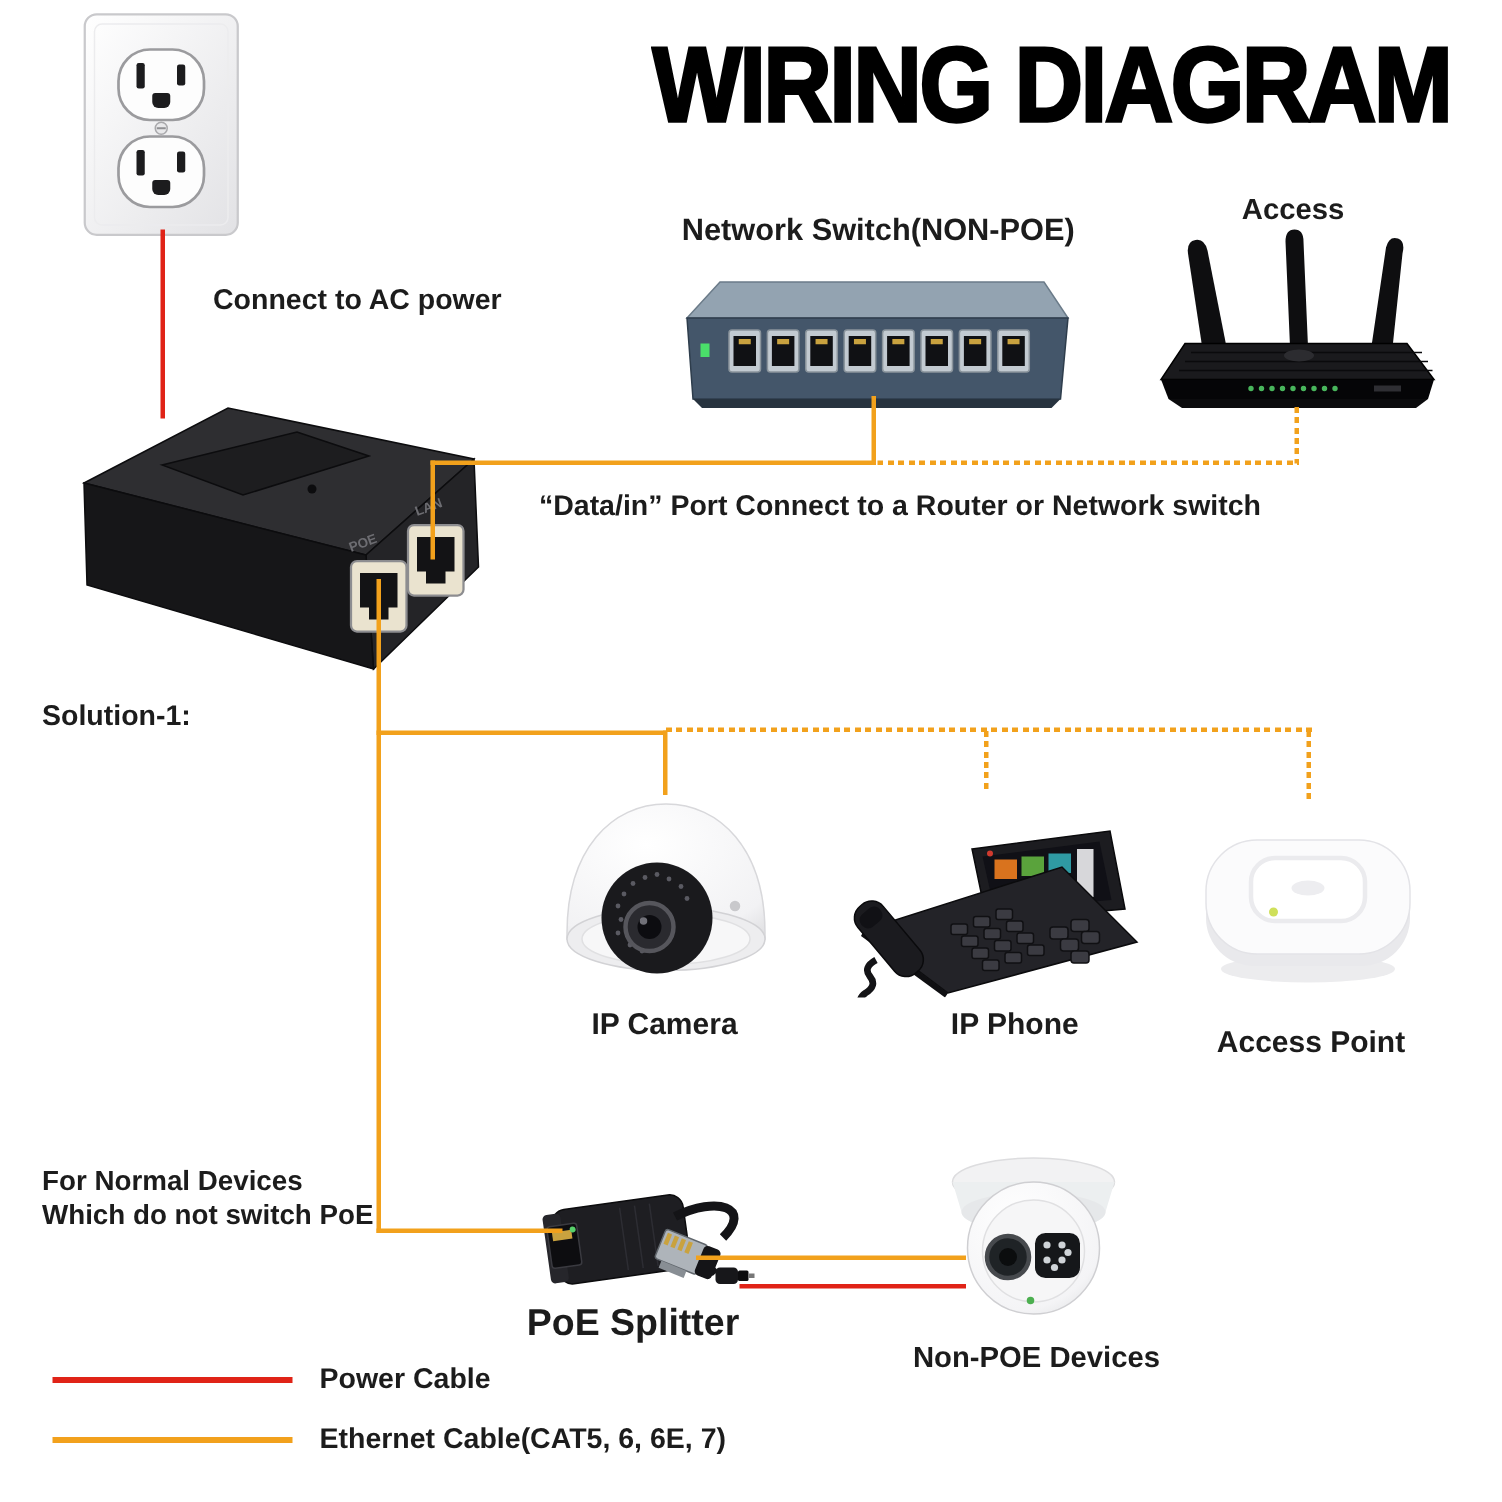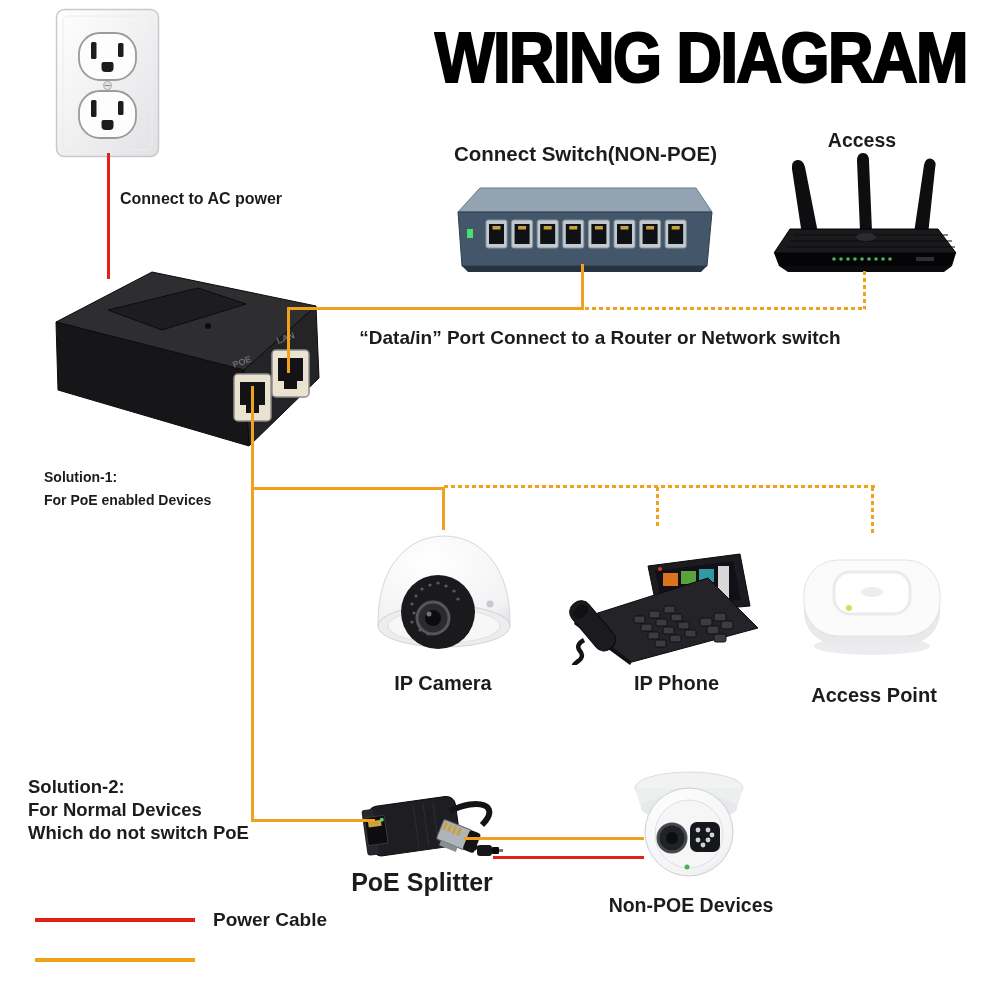--- a/index.html
+++ b/index.html
@@ -289,39 +289,38 @@
   <div class="cable eth" style="left:442px;top:487px;width:3px;height:43px"></div>
   <div class="cable eth-dash-h" style="left:444px;top:485px;width:431px;height:3px"></div>
   <div class="cable eth-dash-v" style="left:656px;top:487px;width:3px;height:41px"></div>
   <div class="cable eth-dash-v" style="left:871px;top:487px;width:3px;height:46px"></div>
   <div class="cable eth" style="left:251px;top:819px;width:124px;height:3px"></div>
   <div class="cable eth" style="left:464px;top:837px;width:180px;height:3px"></div>
   <div class="cable pwr" style="left:493px;top:856px;width:151px;height:3px"></div>
 
   <div class="title">WIRING DIAGRAM</div>
 
-  <div class="lbl" style="left:120px;top:190px;font-size:16px">Connect to AC power</div>
-  <div class="lbl ctr" style="left:428px;top:142px;width:315px;font-size:20.5px">Connect Switch(NON-POE)</div>
+  <div class="lbl" style="left:142px;top:190px;font-size:19px">Connect to AC power</div>
+  <div class="lbl ctr" style="left:428px;top:142px;width:315px;font-size:20.5px">Network Switch(NON-POE)</div>
   <div class="lbl ctr" style="left:792px;top:129px;width:140px;font-size:19.5px">Access</div>
   <div class="lbl ctr" style="left:340px;top:327px;width:520px;font-size:19px">“Data/in” Port Connect to a Router or Network switch</div>
 
-  <div class="lbl" style="left:44px;top:466px;font-size:14px;line-height:23px">
+  <div class="lbl" style="left:28px;top:466px;font-size:19px;line-height:23px">
     <div>Solution-1:</div>
-    <div>For PoE enabled Devices</div>
   </div>
 
   <div class="lbl" style="left:28px;top:775px;font-size:18.5px;line-height:23px">
-    <div>Solution-2:</div>
     <div>For Normal Devices</div>
     <div>Which do not switch PoE</div>
   </div>
 
   <div class="lbl ctr" style="left:368px;top:672px;width:150px;font-size:20px">IP Camera</div>
   <div class="lbl ctr" style="left:604px;top:672px;width:145px;font-size:20px">IP Phone</div>
   <div class="lbl ctr" style="left:795px;top:684px;width:158px;font-size:20px">Access Point</div>
   <div class="lbl ctr" style="left:348px;top:868px;width:148px;font-size:25px">PoE Splitter</div>
   <div class="lbl ctr" style="left:608px;top:894px;width:166px;font-size:19.5px">Non-POE Devices</div>
 
   <div class="legend-line pwr" style="position:absolute;left:35px;top:918px;width:160px;height:3.5px"></div>
   <div class="lbl" style="left:213px;top:909px;font-size:19px">Power Cable</div>
   <div class="legend-line eth" style="position:absolute;left:35px;top:958px;width:160px;height:3.5px"></div>
+  <div class="lbl" style="left:213px;top:949px;font-size:19px">Ethernet Cable(CAT5, 6, 6E, 7)</div>
 
 </div>
 
 </body></html>

